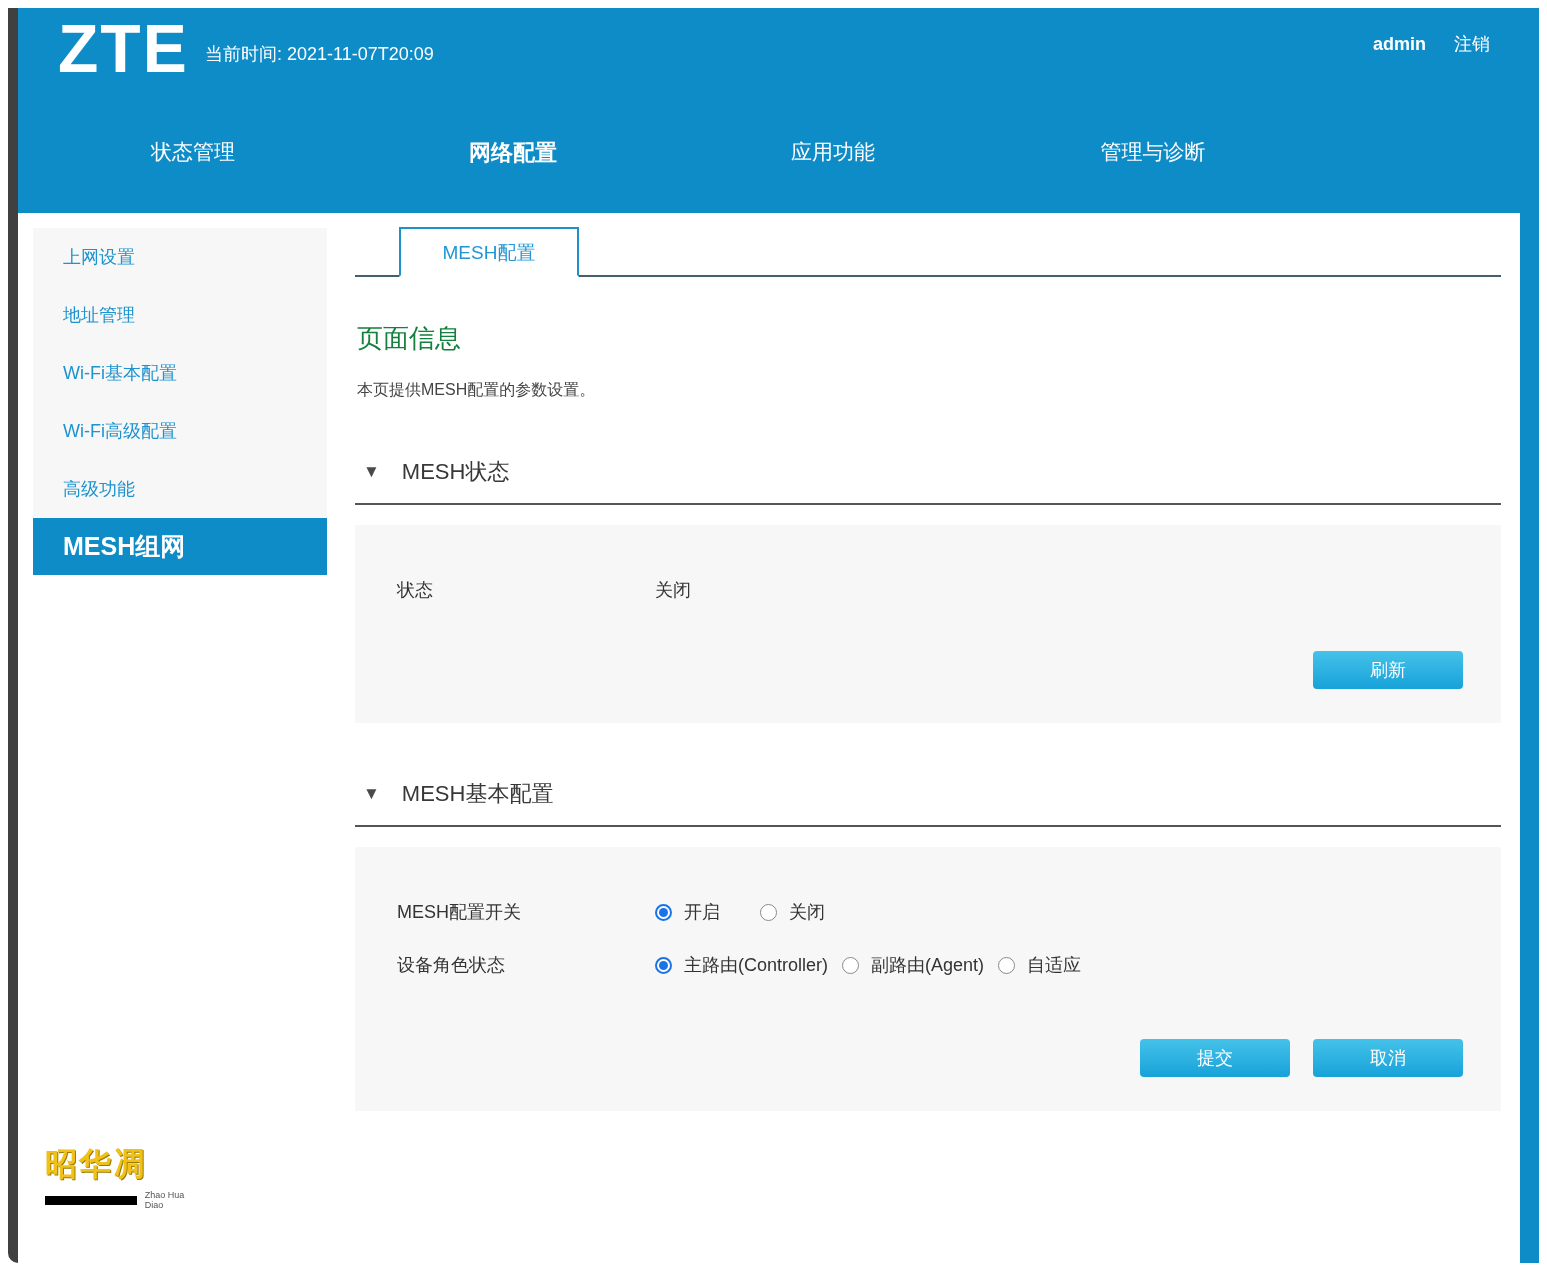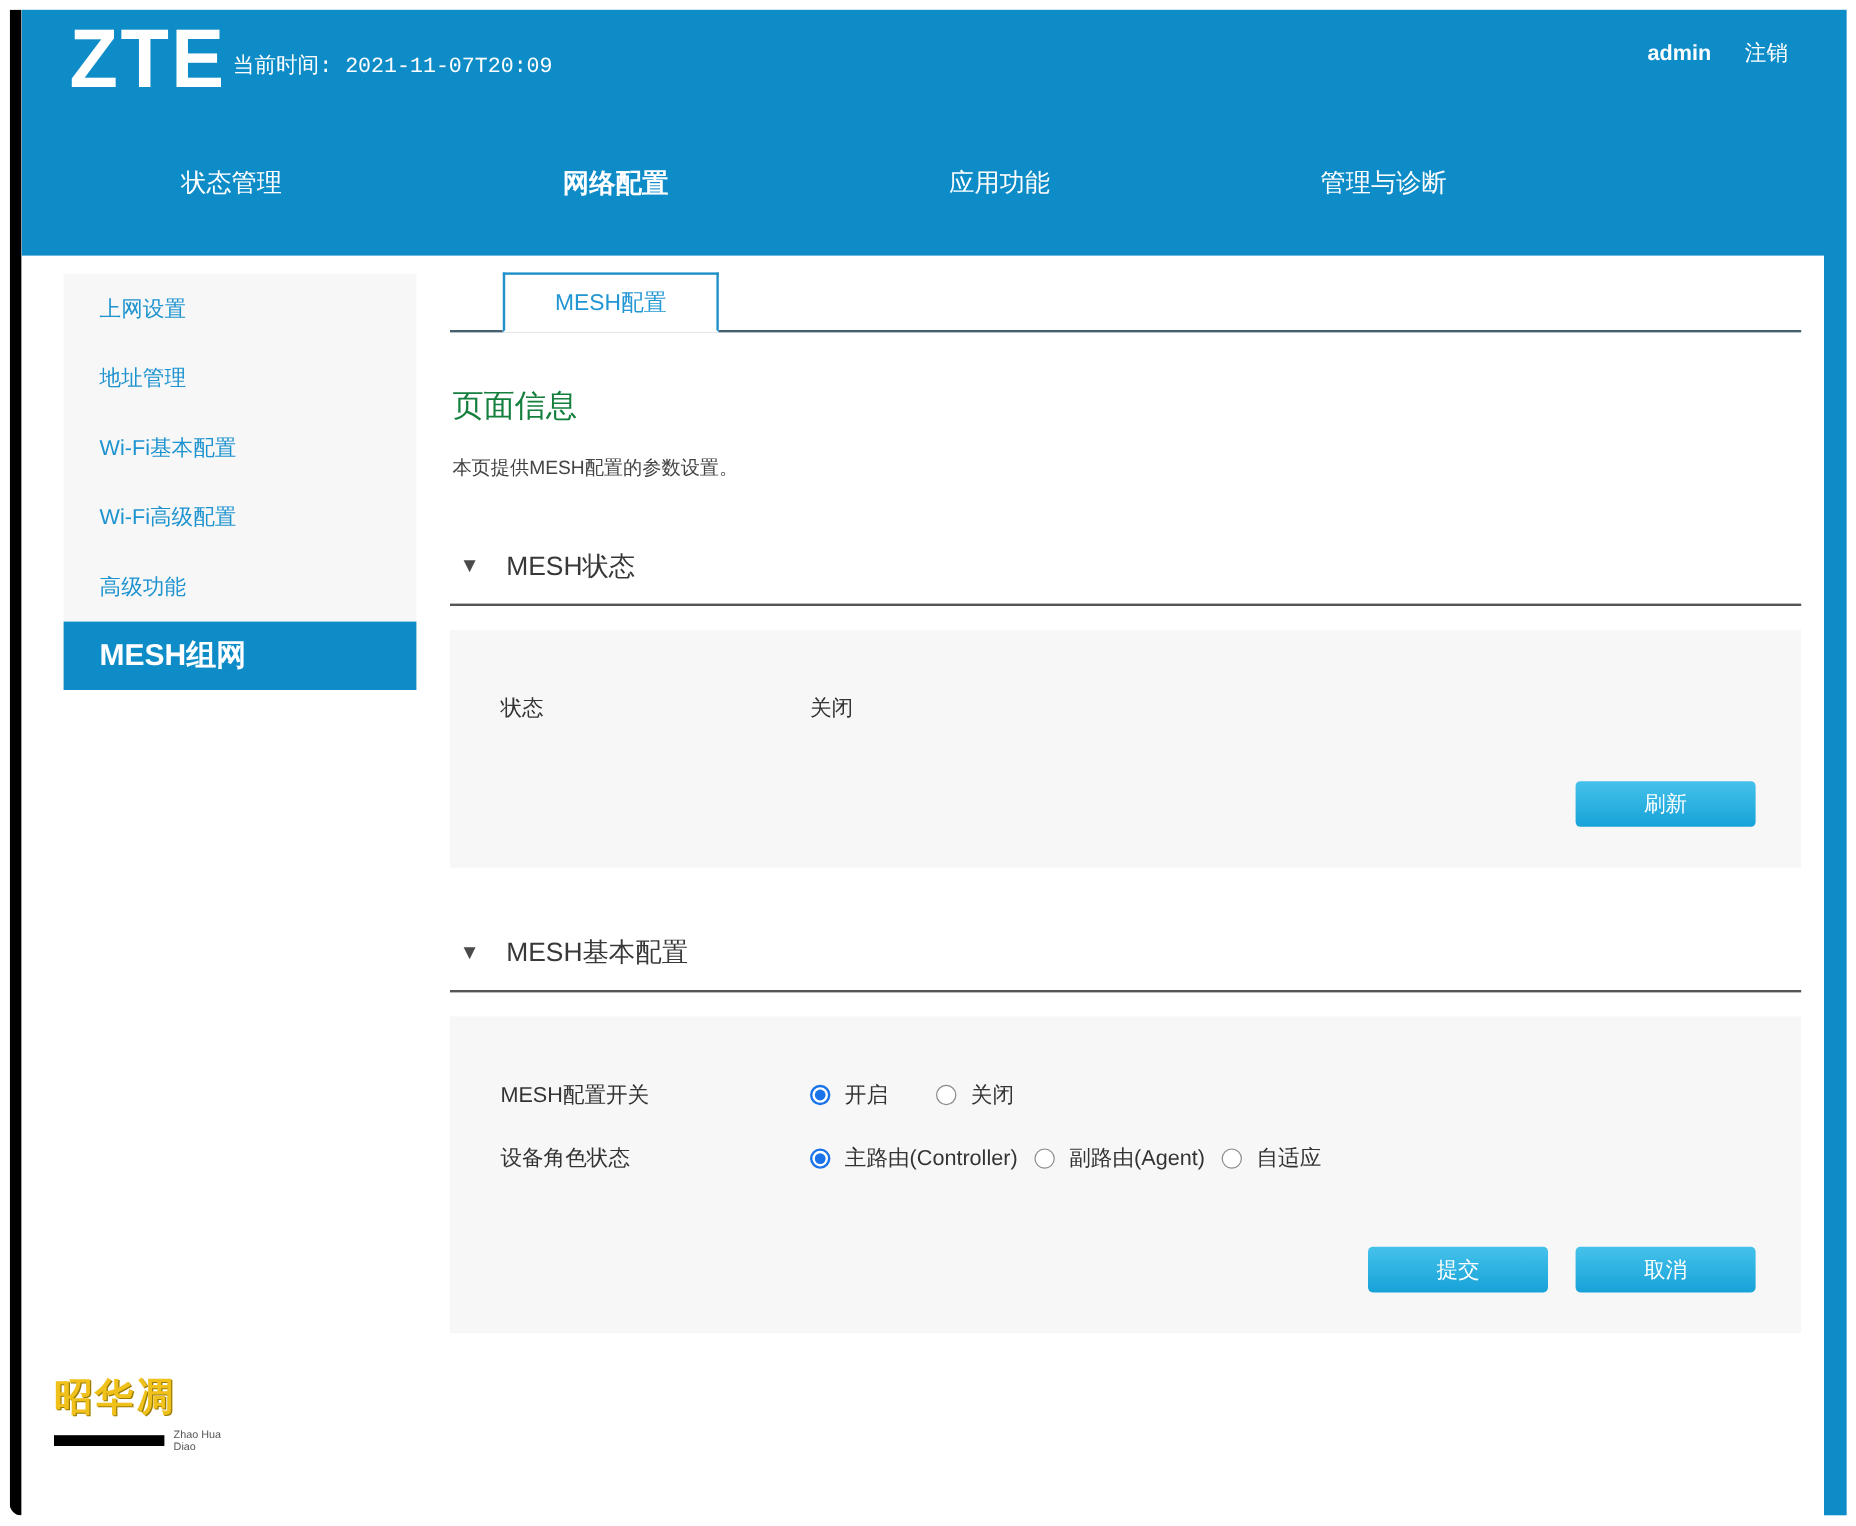--- a/index.html
+++ b/index.html
@@ -3,44 +3,43 @@
 <meta charset="utf-8">
 <style>
   * { margin:0; padding:0; box-sizing:border-box; }
   html,body { background:#ffffff; font-family:"Liberation Sans","DejaVu Sans",sans-serif; }
   body { width:1547px; height:1272px; overflow:hidden; }
 
   .page {
     margin:8px;
     width:1531px;
     height:1255px;
-    border-left:10px solid #000000;
+    border-left:10px solid #404040;
     border-right:19px solid #0e8cc8;
     border-bottom-left-radius:10px;
     background:#ffffff;
     position:relative;
     overflow:hidden;
   }
 
   
   .header {
     background:#0e8cc8;
     height:205px;
     color:#ffffff;
     position:relative;
   }
   .logo {
     position:absolute; left:40px; top:2px;
     font-size:66px; font-weight:bold; letter-spacing:2px;
     transform:scaleY(1.05);
   }
   .time {
-    position:absolute; left:176px; top:34px;
+    position:absolute; left:187px; top:34px;
     font-size:18px;
-    font-family:Liberation Mono, monospace;
   }
   .header-right {
     position:absolute; right:30px; top:24px;
     display:flex; align-items:center; gap:28px;
     font-size:18px;
   }
   .simple-mode-btn {
     border:1px solid #ffffff; border-radius:3px;
     background:transparent; color:#ffffff;
     font-size:19px; padding:11px 26px; cursor:pointer;
@@ -52,21 +51,21 @@
     position:absolute; left:15px; top:130px;
     display:flex; width:1280px;
   }
   .nav-item {
     width:320px; text-align:center;
     font-size:21px; color:#ffffff; cursor:pointer;
   }
   .nav-item.active { font-weight:bold; font-size:22px; }
 
   
-  .content { display:flex; align-items:flex-start;margin-left:20px; }
+  .content { display:flex; align-items:flex-start; }
 
   .sidebar {
     margin:15px 0 0 15px;
     width:294px;
     background:#f7f7f7;
   }
   .side-item {
     height:58px; line-height:58px;
     padding-left:30px;
     font-size:18px; color:#1d93cf; cursor:pointer;

